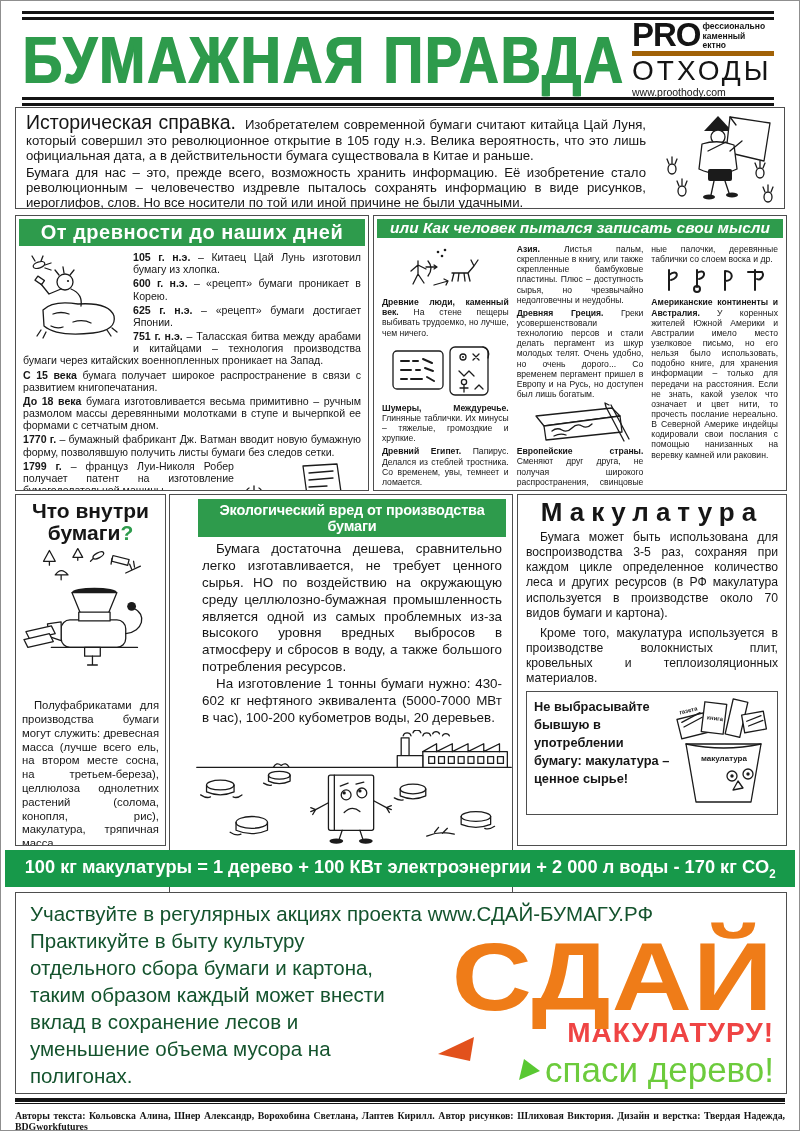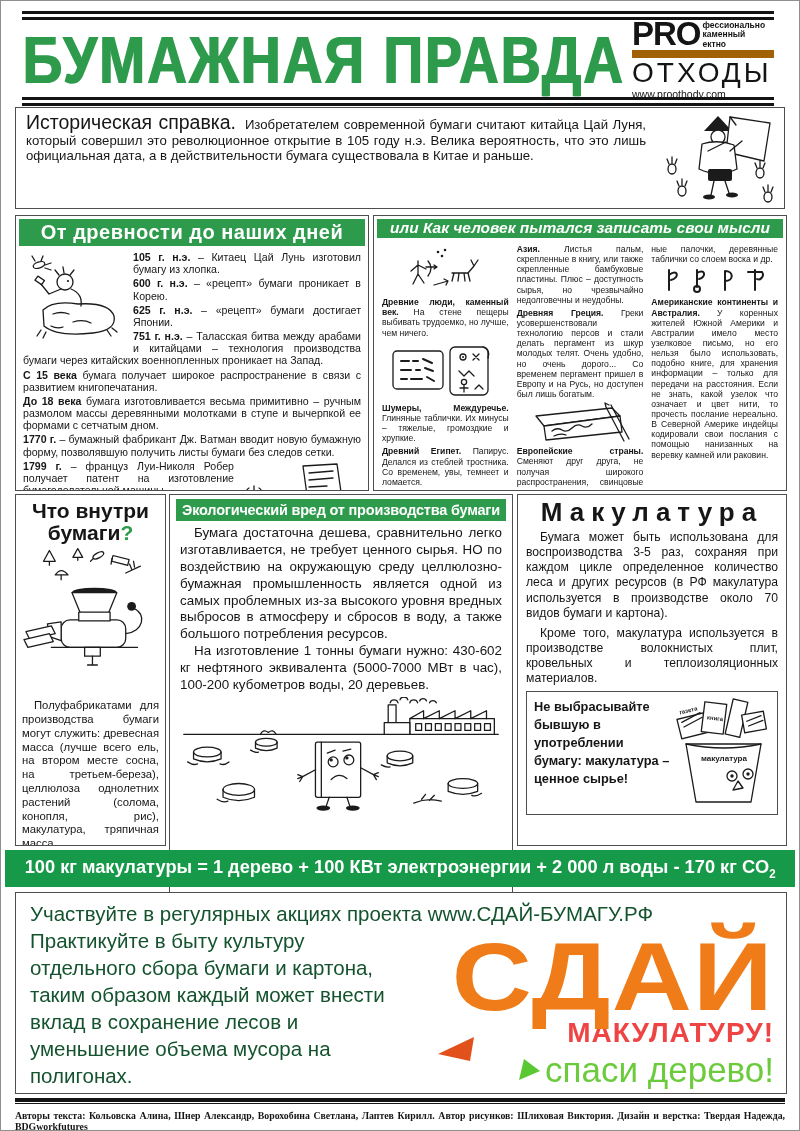--- a/index.html
+++ b/index.html
@@ -7,21 +7,21 @@
         box-sizing:border-box;font-family:"Liberation Sans",sans-serif;color:#161616;overflow:hidden;}
 
   
   .masthead{position:absolute;left:21px;right:25px;top:10px;}
   .rule-duo i{display:block;height:3px;background:#141414;margin-bottom:3px;}
   .mast-row{display:flex;justify-content:space-between;align-items:center;height:70px;padding:2px 0;}
   .paper-title{margin:0;font-size:54px;font-weight:bold;color:#2E9B4C;white-space:nowrap;
                letter-spacing:2px;text-shadow:1.5px 0 0 #2E9B4C;
                transform:scale(1.02,1.22);transform-origin:left center;}
   .logo{width:142px;flex:none;color:#141414;}
-  .logo-top{display:flex;align-items:flex-start;border-bottom:8px solid #a16207;padding-bottom:1px;}
+  .logo-top{display:flex;align-items:flex-start;border-bottom:5px solid #a16207;padding-bottom:1px;}
   .logo-pro{font-size:33px;font-weight:bold;line-height:.85;letter-spacing:-1px;}
   .logo-sfx{display:flex;flex-direction:column;font-size:8.5px;line-height:1.1;margin-left:2px;margin-top:1px;font-weight:bold;}
   .logo-word{font-size:28px;font-weight:normal;letter-spacing:3px;line-height:1.1;}
   .logo-url{font-size:10.5px;line-height:1.1;}
 
   
   .box{position:absolute;border:1px solid #4e4e4e;box-sizing:border-box;background:#fff;overflow:hidden;}
   .green-h{background:#2E9B4C;color:#fff;font-weight:bold;text-align:center;margin:3px;}
 
   
@@ -48,21 +48,21 @@
   .alt-col p{margin:0 0 3px;}
   .fig{text-align:center;margin:1px 0 2px;}
 
   
   .inside-box{left:14px;top:493px;width:151px;height:352px;padding:3px 6px;}
   .inside-title{font-size:21px;font-weight:bold;line-height:1.03;text-align:center;margin:2px 0 2px;}
   .inside-q{color:#2E9B4C;}
   .inside-text{font-size:11.3px;line-height:1.22;text-align:justify;margin:2px 0 0;text-indent:12px;}
 
   
-  .eco-box{left:168px;top:493px;width:344px;height:432px;}
+  .eco-box{left:168px;top:493px;width:344px;height:432px;padding-left:22px;}
   .eco-box .green-h{font-size:14.5px;margin:4px 6px 3px;padding:3px 0;letter-spacing:-.2px;}
   .eco-text{padding:1px 10px 0;font-size:13.4px;line-height:1.26;text-align:justify;}
   .eco-text p{margin:0;text-indent:14px;}
   .eco-fig{text-align:center;margin-top:3px;}
 
   
   .recycle-box{left:516px;top:493px;width:270px;height:352px;padding:1px 8px;}
   .recycle-title{font-size:26px;font-weight:bold;letter-spacing:7px;text-align:center;margin:1px 0 2px;white-space:nowrap;}
   .recycle-text{font-size:12.2px;line-height:1.24;text-align:justify;}
   .recycle-text p{margin:0 0 5px;text-indent:14px;}
@@ -128,20 +128,21 @@
     </div>
     <div class="rule-duo">
         <i></i>
         <i></i>
       </div>
   </header>
 
   <section class="box hist">
     <div class="hist-text">
       <p><span class="hist-lead">Историческая справка.</span>&nbsp; <span>Изобретателем современной бумаги считают китайца Цай Луня, который совершил это революционное открытие в 105 году н.э. Велика вероятность, что это лишь официальная дата, а в действительности бумага существовала в Китае и раньше.</span></p>
+      <p>Бумага для нас – это, прежде всего, возможность хранить информацию. Её изобретение стало революционным – человечество издревле пыталось сохранять информацию в виде рисунков, иероглифов, слов. Но все носители по той или иной причине не были удачными.</p>
     </div>
     <span class="papermaker-fig">
       <svg width="122" height="94" viewBox="0 0 122 94">
         <polygon class="blk" points="46,20 74,20 60,5"></polygon>
         <circle class="wht" cx="60" cy="26" r="7"></circle>
         <polygon class="wht" points="72,6 112,12 106,50 68,41"></polygon>
         <path class="ink" d="M72 6 l6 8"></path>
         <path class="wht" d="M44 33 Q60 28 76 34 L79 58 Q60 67 41 58 Z"></path>
         <path class="ink" d="M50 40 L68 31 M72 40 L84 30"></path>
         <rect class="blk" x="50" y="58" width="24" height="12" rx="2"></rect>

